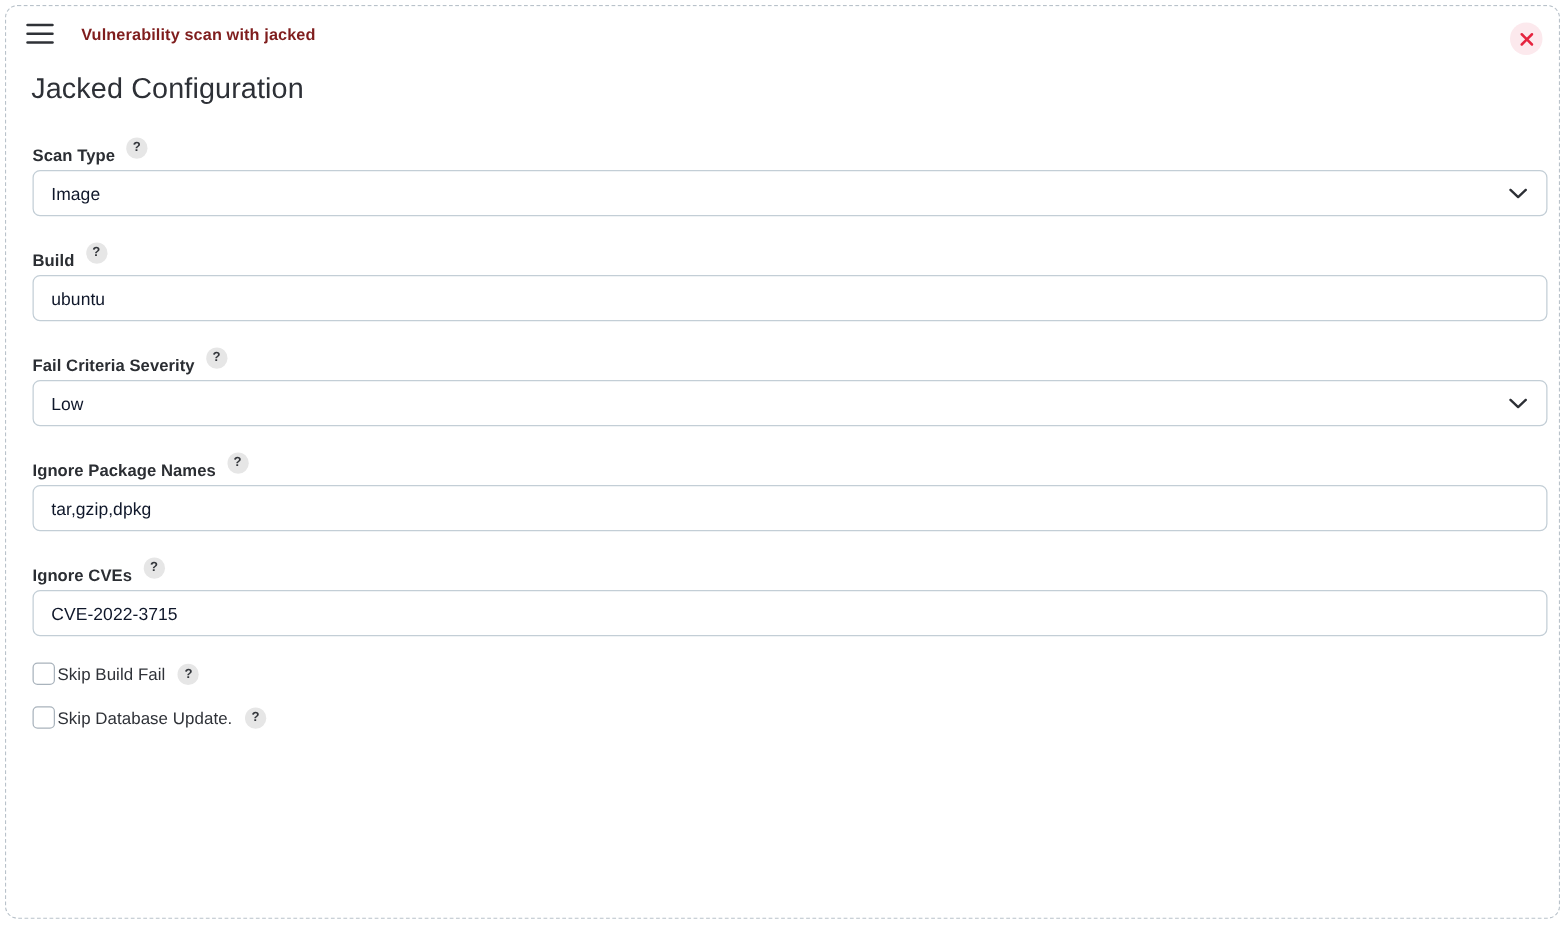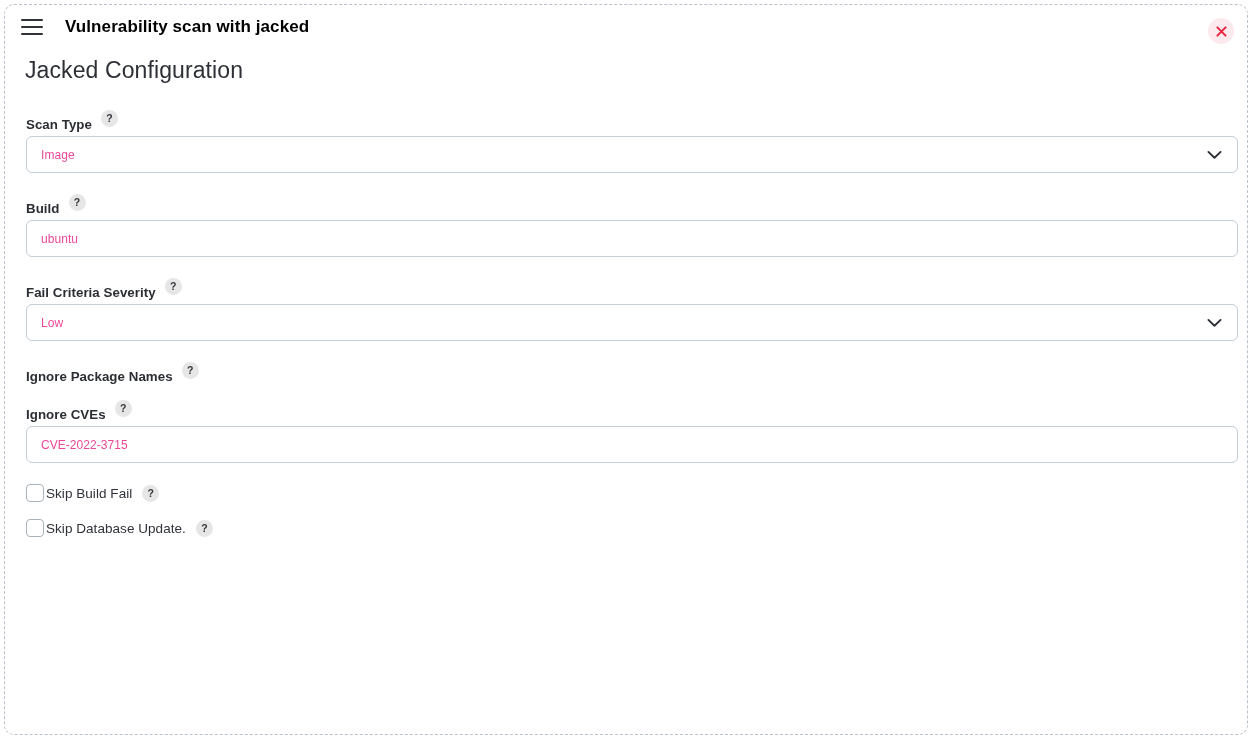--- a/index.html
+++ b/index.html
@@ -44,23 +44,23 @@
   }
   .hamburger span {
     display: block;
     height: 2px;
     width: 100%;
     background: #2f3237;
     border-radius: 1px;
   }
   .header-title {
     margin-left: 22px;
-    font-size: 17px;
+    font-size: 13px;
     font-weight: bold;
-    color: #000000;
+    color: #7f1d1d;
     letter-spacing: 0.1px;
     white-space: nowrap;
   }
   .close-btn {
     position: absolute;
     right: 13px;
     top: 13px;
     width: 26px;
     height: 26px;
     border-radius: 50%;
@@ -128,22 +128,22 @@
     background: #ffffff;
     display: flex;
     align-items: center;
     padding: 0 14px;
     font-size: 13.5px;
     color: #31343a;
     cursor: text;
   }
   .control.select { cursor: pointer; padding-right: 44px; }
   .control-value {
-    font-size: 12px;
-    color: #ec4899;
+    font-size: 14px;
+    color: #0f172a;
     letter-spacing: 0.05px;
     white-space: nowrap;
     overflow: hidden;
   }
   .chevron {
     position: absolute;
     right: 15px;
     top: 50%;
     transform: translateY(-50%);
     pointer-events: none;
@@ -231,20 +231,23 @@
           <path d="M1.4 1.4 L7.5 7.2 L13.6 1.4" fill="none" stroke="#2c2f35" stroke-width="1.9" stroke-linecap="round" stroke-linejoin="round"></path>
         </svg>
       </div>
     </div>
 
     <div class="field">
       <div class="field-label-row">
         <span class="field-label">Ignore Package Names</span>
         <span class="help-icon">?</span>
       </div>
+      <div class="control">
+        <span class="control-value">tar,gzip,dpkg</span>
+      </div>
     </div>
 
     <div class="field">
       <div class="field-label-row">
         <span class="field-label">Ignore CVEs</span>
         <span class="help-icon">?</span>
       </div>
       <div class="control">
         <span class="control-value">CVE-2022-3715</span>
       </div>

